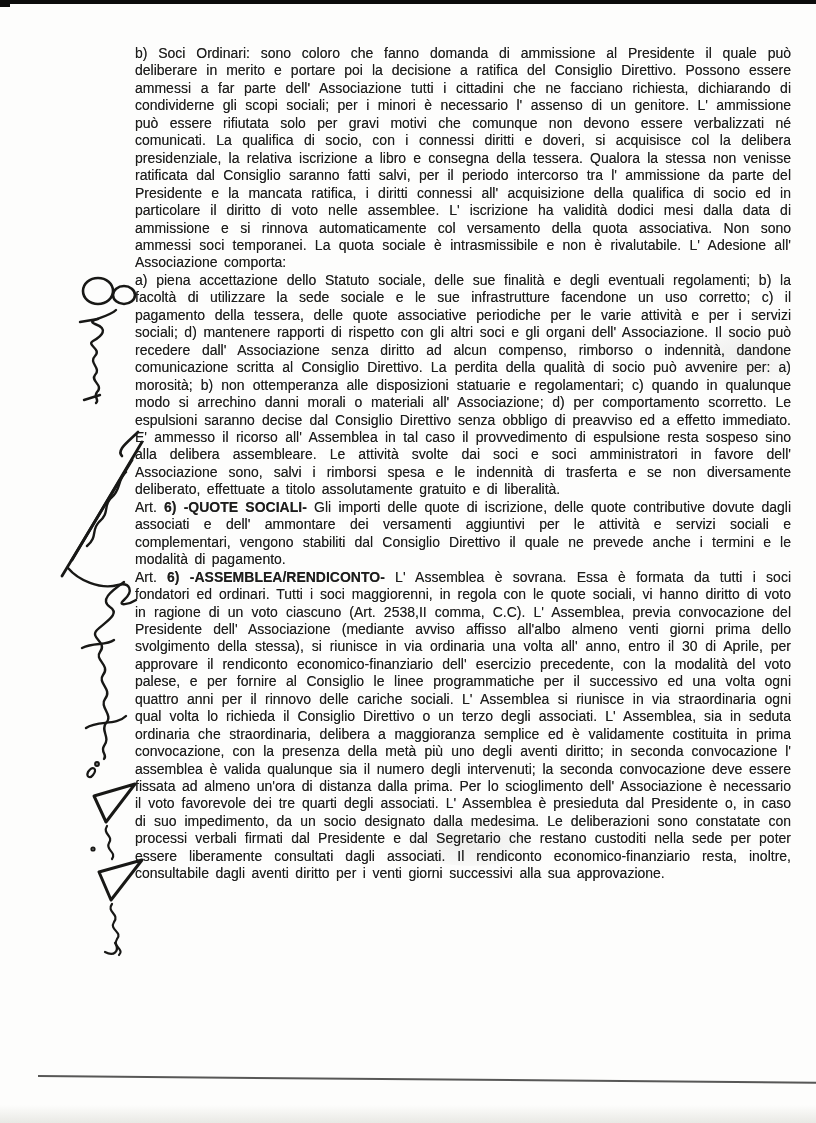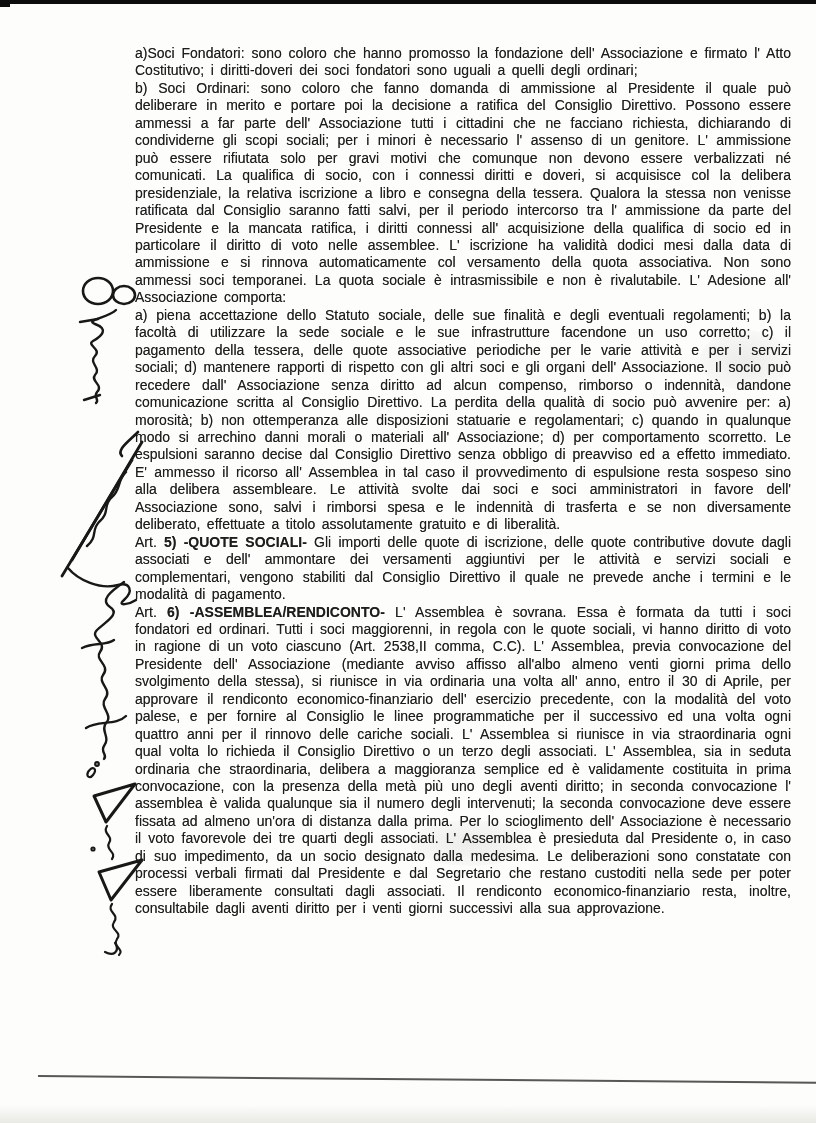--- a/index.html
+++ b/index.html
@@ -115,23 +115,22 @@
       <path stroke-width="3" d="M44,536 L85,524 L56,562 Z"></path>
       <path stroke-width="2.2" d="M57,566 c-5,8 7,10 2,17 c-4,7 8,9 3,16"></path>
       <circle cx="43" cy="589" r="1.6" stroke-width="2"></circle>
       <path stroke-width="3" d="M49,612 L92,600 L61,640 Z"></path>
       <path stroke-width="2.2" d="M62,644 c-6,8 8,10 2,18 c-5,8 9,10 3,17 c-5,8 8,10 2,16"></path>
       <path stroke-width="2.2" d="M55,692 c9,5 15,-1 10,-9"></path>
     </g>
   </svg>
 
   <div class="text-block">
-    <p>a)Soci Fondatori: sono coloro che hanno promosso la fondazione dell' Associazione e firmato l' Atto Costitutivo; i diritti-doveri dei soci fondatori sono uguali a quelli degli ordinari;</p>
     <p>b) Soci Ordinari: sono coloro che fanno domanda di ammissione al Presidente il quale può deliberare in merito e portare poi la decisione a ratifica del Consiglio Direttivo. Possono essere ammessi a far parte dell' Associazione tutti i cittadini che ne facciano richiesta, dichiarando di condividerne gli scopi sociali; per i minori è necessario l' assenso di un genitore. L' ammissione può essere rifiutata solo per gravi motivi che comunque non devono essere verbalizzati né comunicati. La qualifica di socio, con i connessi diritti e doveri, si acquisisce col la delibera presidenziale, la relativa iscrizione a libro e consegna della tessera. Qualora la stessa non venisse ratificata dal Consiglio saranno fatti salvi, per il periodo intercorso tra l' ammissione da parte del Presidente e la mancata ratifica, i diritti connessi all' acquisizione della qualifica di socio ed in particolare il diritto di voto nelle assemblee. L' iscrizione ha validità dodici mesi dalla data di ammissione e si rinnova automaticamente col versamento della quota associativa. Non sono ammessi soci temporanei. La quota sociale è intrasmissibile e non è rivalutabile. L' Adesione all' Associazione comporta:</p>
     <p>a) piena accettazione dello Statuto sociale, delle sue finalità e degli eventuali regolamenti; b) la facoltà di utilizzare la sede sociale e le sue infrastrutture facendone un uso corretto; c) il pagamento della tessera, delle quote associative periodiche per le varie attività e per i servizi sociali; d) mantenere rapporti di rispetto con gli altri soci e gli organi dell' Associazione. Il socio può recedere dall' Associazione senza diritto ad alcun compenso, rimborso o indennità, dandone comunicazione scritta al Consiglio Direttivo. La perdita della qualità di socio può avvenire per: a) morosità; b) non ottemperanza alle disposizioni statuarie e regolamentari; c) quando in qualunque modo si arrechino danni morali o materiali all' Associazione; d) per comportamento scorretto. Le espulsioni saranno decise dal Consiglio Direttivo senza obbligo di preavviso ed a effetto immediato. E' ammesso il ricorso all' Assemblea in tal caso il provvedimento di espulsione resta sospeso sino alla delibera assembleare. Le attività svolte dai soci e soci amministratori in favore dell' Associazione sono, salvi i rimborsi spesa e le indennità di trasferta e se non diversamente deliberato, effettuate a titolo assolutamente gratuito e di liberalità.</p>
-    <p><span>Art. </span><b>5) -QUOTE SOCIALI-</b><span> Gli importi delle quote di iscrizione, delle quote contributive dovute dagli associati e dell' ammontare dei versamenti aggiuntivi per le attività e servizi sociali e complementari, vengono stabiliti dal Consiglio Direttivo il quale ne prevede anche i termini e le modalità di pagamento.</span></p>
+    <p><span>Art. </span><b>6) -QUOTE SOCIALI-</b><span> Gli importi delle quote di iscrizione, delle quote contributive dovute dagli associati e dell' ammontare dei versamenti aggiuntivi per le attività e servizi sociali e complementari, vengono stabiliti dal Consiglio Direttivo il quale ne prevede anche i termini e le modalità di pagamento.</span></p>
     <p><span>Art. </span><b>6) -ASSEMBLEA/RENDICONTO-</b><span> L' Assemblea è sovrana. Essa è formata da tutti i soci fondatori ed ordinari. Tutti i soci maggiorenni, in regola con le quote sociali, vi hanno diritto di voto in ragione di un voto ciascuno (Art. 2538,II comma, C.C). L' Assemblea, previa convocazione del Presidente dell' Associazione (mediante avviso affisso all'albo almeno venti giorni prima dello svolgimento della stessa), si riunisce in via ordinaria una volta all' anno, entro il 30 di Aprile, per approvare il rendiconto economico-finanziario dell' esercizio precedente, con la modalità del voto palese, e per fornire al Consiglio le linee programmatiche per il successivo ed una volta ogni quattro anni per il rinnovo delle cariche sociali. L' Assemblea si riunisce in via straordinaria ogni qual volta lo richieda il Consiglio Direttivo o un terzo degli associati. L' Assemblea, sia in seduta ordinaria che straordinaria, delibera a maggioranza semplice ed è validamente costituita in prima convocazione, con la presenza della metà più uno degli aventi diritto; in seconda convocazione l' assemblea è valida qualunque sia il numero degli intervenuti; la seconda convocazione deve essere fissata ad almeno un'ora di distanza dalla prima. Per lo scioglimento dell' Associazione è necessario il voto favorevole dei tre quarti degli associati. L' Assemblea è presieduta dal Presidente o, in caso di suo impedimento, da un socio designato dalla medesima. Le deliberazioni sono constatate con processi verbali firmati dal Presidente e dal Segretario che restano custoditi nella sede per poter essere liberamente consultati dagli associati. Il rendiconto economico-finanziario resta, inoltre, consultabile dagli aventi diritto per i venti giorni successivi alla sua approvazione.</span></p>
   </div>
 
   <div class="artifact-line"></div>
   <div class="artifact-bottom"></div>
 
 </div>
 
 </body></html>

